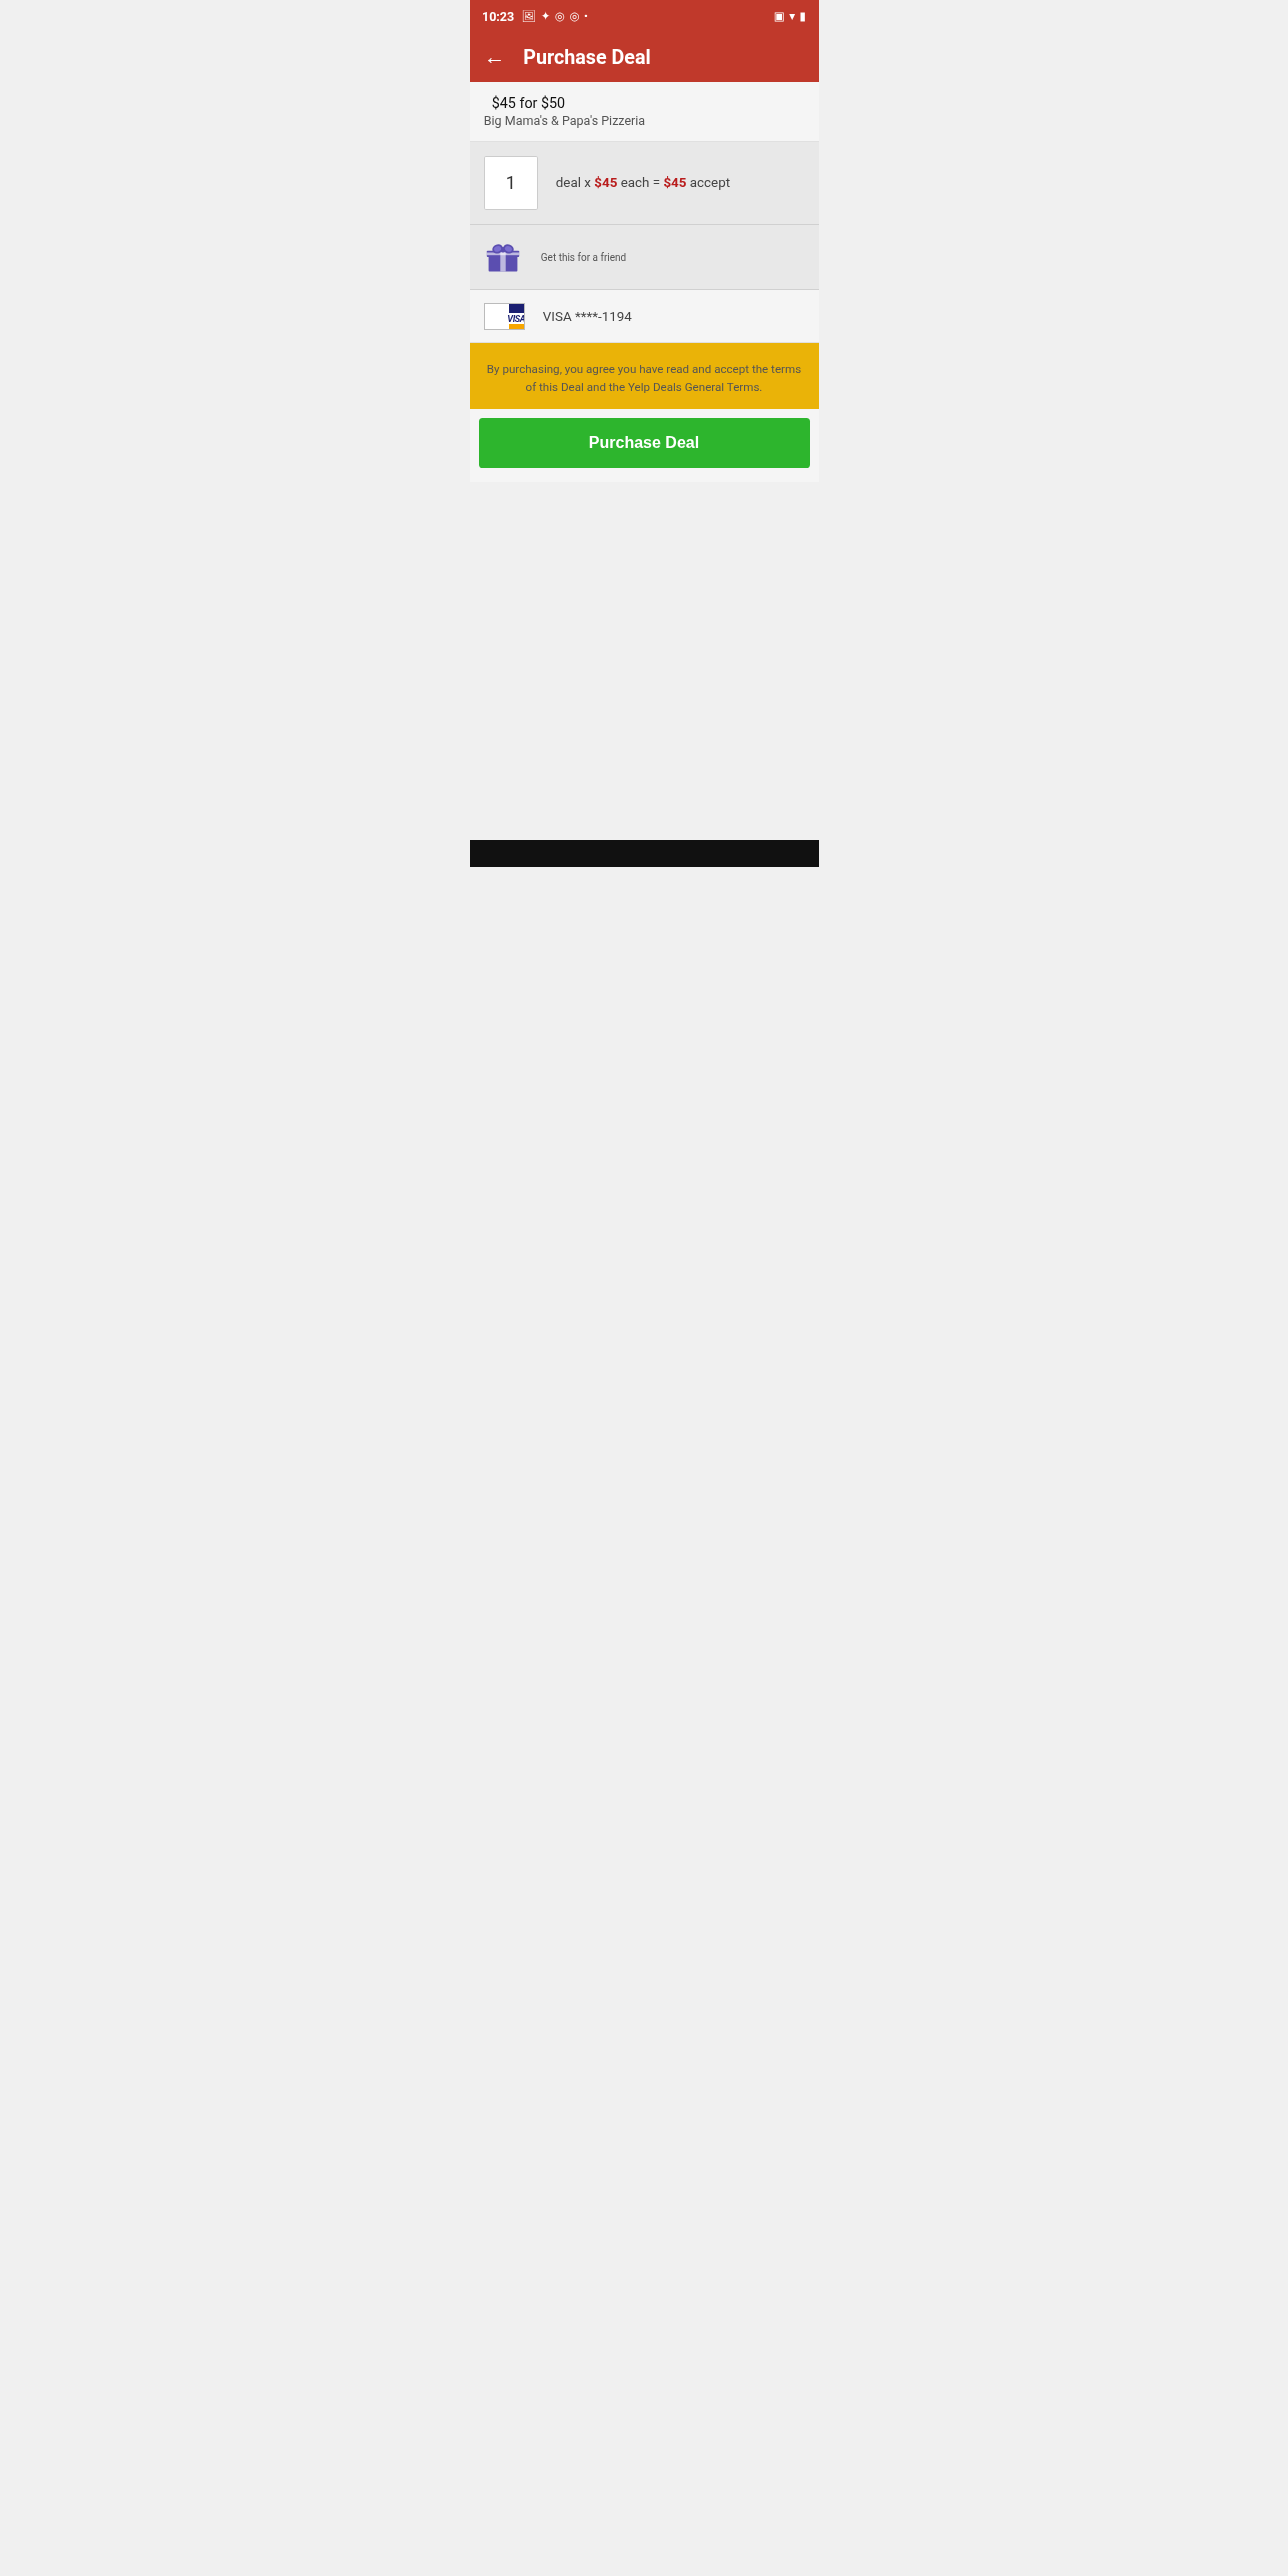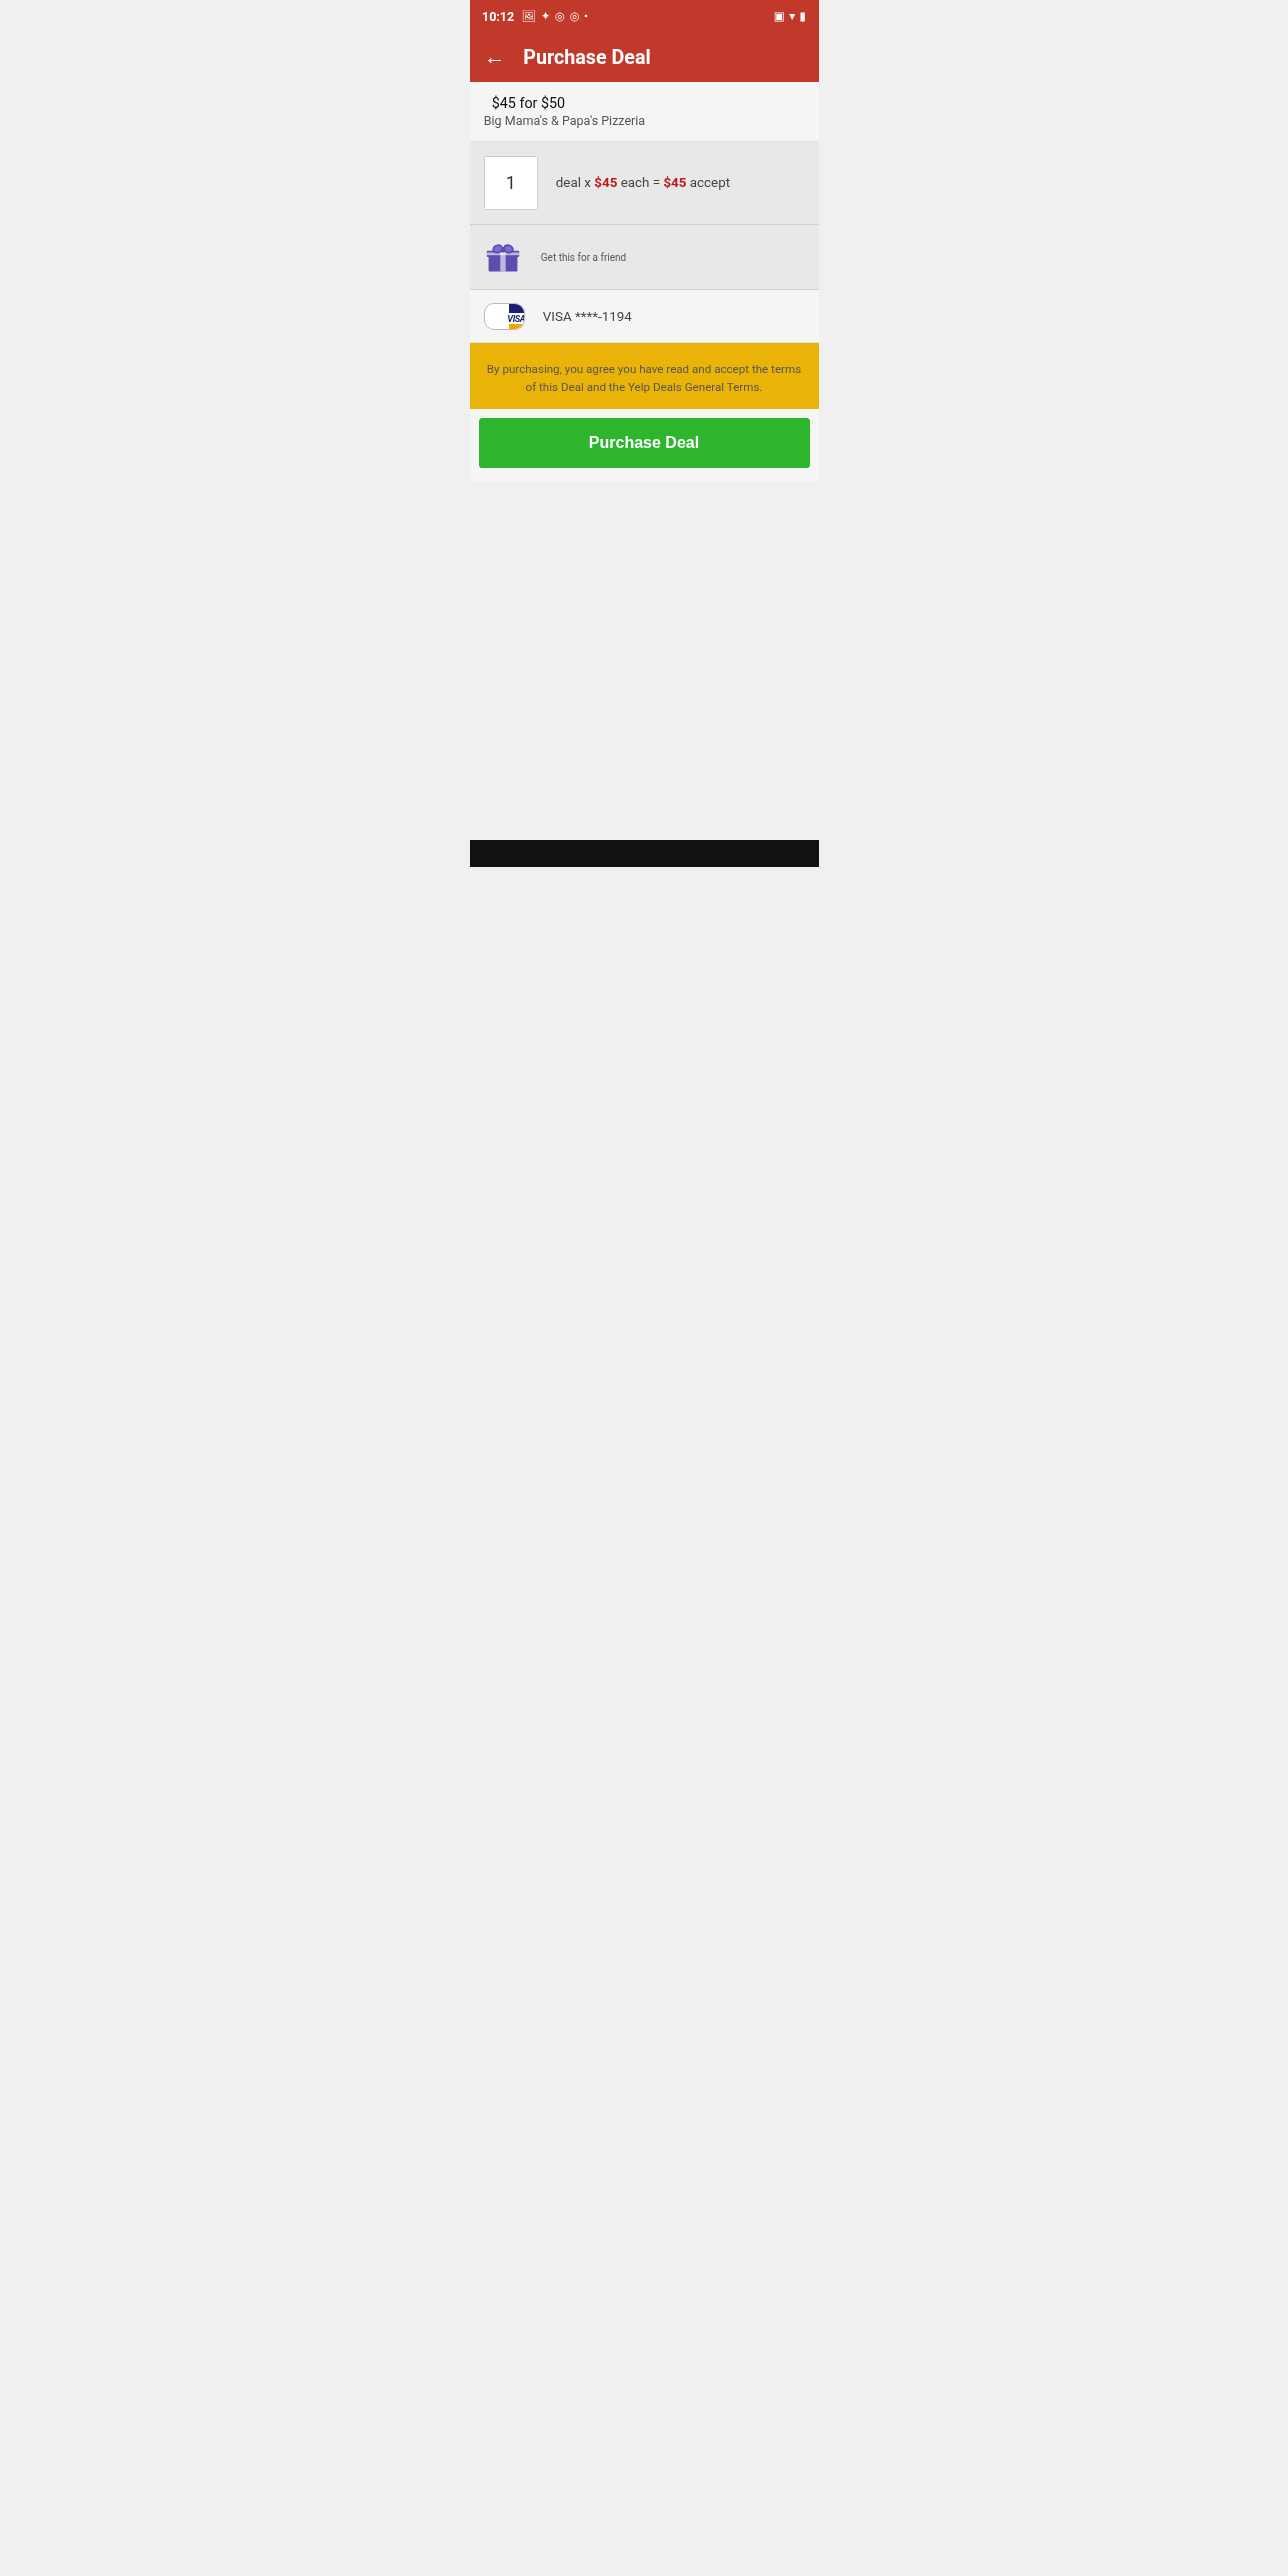--- a/index.html
+++ b/index.html
@@ -184,21 +184,21 @@
     .visa-stripe-bottom {
       background: #f7a600;
       height: 4.5px;
       margin-top: auto;
     }
 
     .visa-icon-wrapper {
       width: 41px;
       height: 27px;
       border: 0.9px solid #bbb;
-      border-radius: 10px;
+      border-radius: 0;
       overflow: hidden;
       background: white;
       position: relative;
       display: flex;
       flex-direction: column;
       padding-left: 24px;
     }
 
     .visa-label {
       font-size: 13.4px;
@@ -250,21 +250,21 @@
       background: #111;
       height: 27px;
       width: 100%;
     }
   </style>
 </head>
 <body>
 
 <div class="status-bar">
   <div class="status-bar-left">
-    <span class="status-time">10:12</span>
+    <span class="status-time">10:23</span>
     <div class="status-icons">
       <span class="status-icon">🖼</span>
       <span class="status-icon">✦</span>
       <span class="status-icon">◎</span>
       <span class="status-icon">◎</span>
       <span class="status-icon">•</span>
     </div>
   </div>
   <div class="status-bar-right">
     <span>▣</span>

